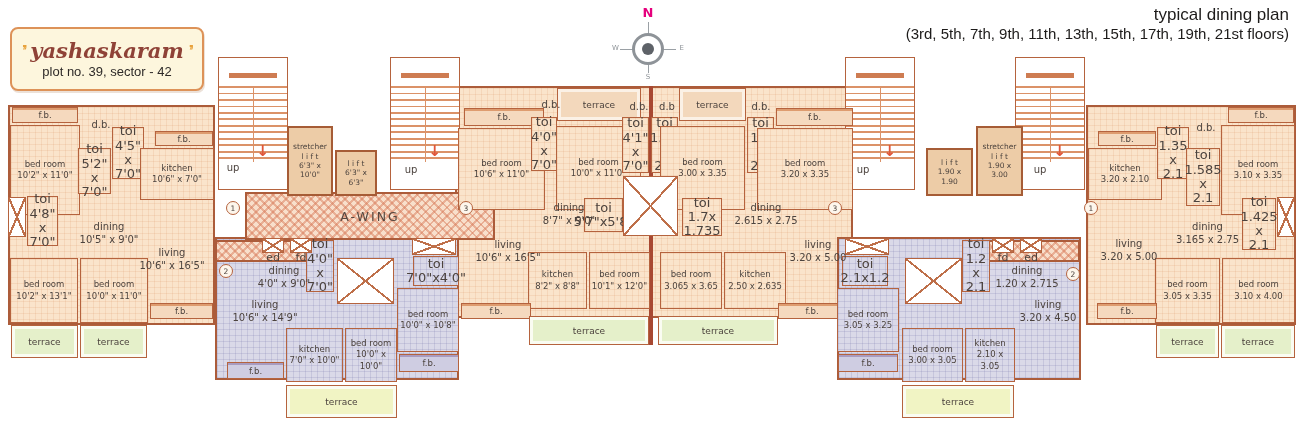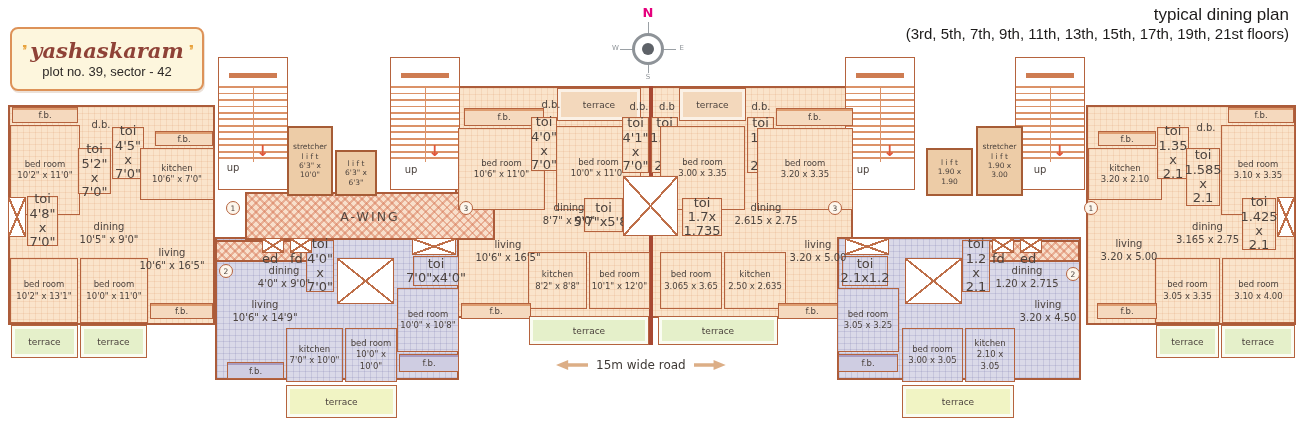--- a/index.html
+++ b/index.html
@@ -77,21 +77,21 @@
   .lift{background:#EDCCA7;border:2.5px solid #A65C36;font-size:7.5px;line-height:1.25}
   .corridor{display:flex;align-items:center;justify-content:center;color:#564840;
     font-size:12.5px;letter-spacing:2px;border:2px solid #AC5C3A;
     background:repeating-linear-gradient(45deg,rgba(214,118,84,.45) 0 2px,transparent 2px 6px),
                repeating-linear-gradient(135deg,rgba(214,118,84,.45) 0 2px,transparent 2px 6px),#F8DFCB}
   .wall{background:#A84832}
   .duct{background-image:
       linear-gradient(to top right,transparent calc(50% - 1px),#BE6F49 calc(50% - 1px) calc(50% + 1px),transparent calc(50% + 1px)),
       linear-gradient(to bottom right,transparent calc(50% - 1px),#BE6F49 calc(50% - 1px) calc(50% + 1px),transparent calc(50% + 1px));
     background-color:#fff;border:1.6px solid #B5633E}
-  .edfdlbl{font-size:13px;color:#4c433e;text-align:left}
+  .edfdlbl{font-size:11px;color:#4c433e;text-align:center}
   .marker{width:14px;height:14px;border-radius:50%;border:1.2px solid #B5633E;background:#FDF6EC;
     display:flex;align-items:center;justify-content:center;font-size:7.5px;color:#4c433e}
   .lbl{font-size:10px;line-height:1.25;color:#4c433e;text-align:center;white-space:pre-line}
   .stair{border:1.6px solid #B5633E;background:#fff}
   .scap{position:absolute;left:0;right:0;top:0;height:28px;border-bottom:1.4px solid #C98A63}
   .scap::after{content:"";position:absolute;left:15%;right:15%;top:15px;height:5px;background:#CE7C52}
   .streads{position:absolute;left:0;right:0;top:28px;height:76px;
     background:repeating-linear-gradient(to bottom,#DB9268 0 1.5px,transparent 1.5px 6.5px)}
   .smid{position:absolute;left:50%;top:28px;height:76px;width:1.4px;background:#DB9268}
   .sarrow{position:absolute;left:55%;top:86px;color:#E0563A;font-size:15px;font-weight:bold;line-height:1}
@@ -118,25 +118,20 @@
   <div class="compass">
     <span class="cn">N</span>
     <div class="cring">
         <div class="cdot"></div>
       </div>
     <span class="cw">W</span>
     <span class="ce">E</span>
     <span class="cs">S</span>
   </div>
 
-  <div class="road">
-    <div class="arrowL"></div>
-    <span class="roadtext">15m wide road</span>
-    <div class="arrowR"></div>
-  </div>
 
   <div id="plan-layer">
       <div class="abs block" style="left: 8px; top: 105px; width: 207px; height: 220px;"></div>
       <div class="abs block" style="left: 455px; top: 86px; width: 398px; height: 232px;"></div>
       <div class="abs block" style="left: 1086px; top: 105px; width: 210px; height: 220px;"></div>
       <div class="abs blockL" style="left: 215px; top: 237px; width: 244px; height: 143px;"></div>
       <div class="abs blockL" style="left: 837px; top: 237px; width: 244px; height: 143px;"></div>
       <div class="abs corridor" style="left: 213px; top: 192px; width: 250px; height: 48px; margin-left: 32px;">A-WING</div>
       <div class="abs corridor" style="left: 215px; top: 240px; width: 95px; height: 22px;"></div>
       <div class="abs corridor" style="left: 985px; top: 240px; width: 95px; height: 22px;"></div>

